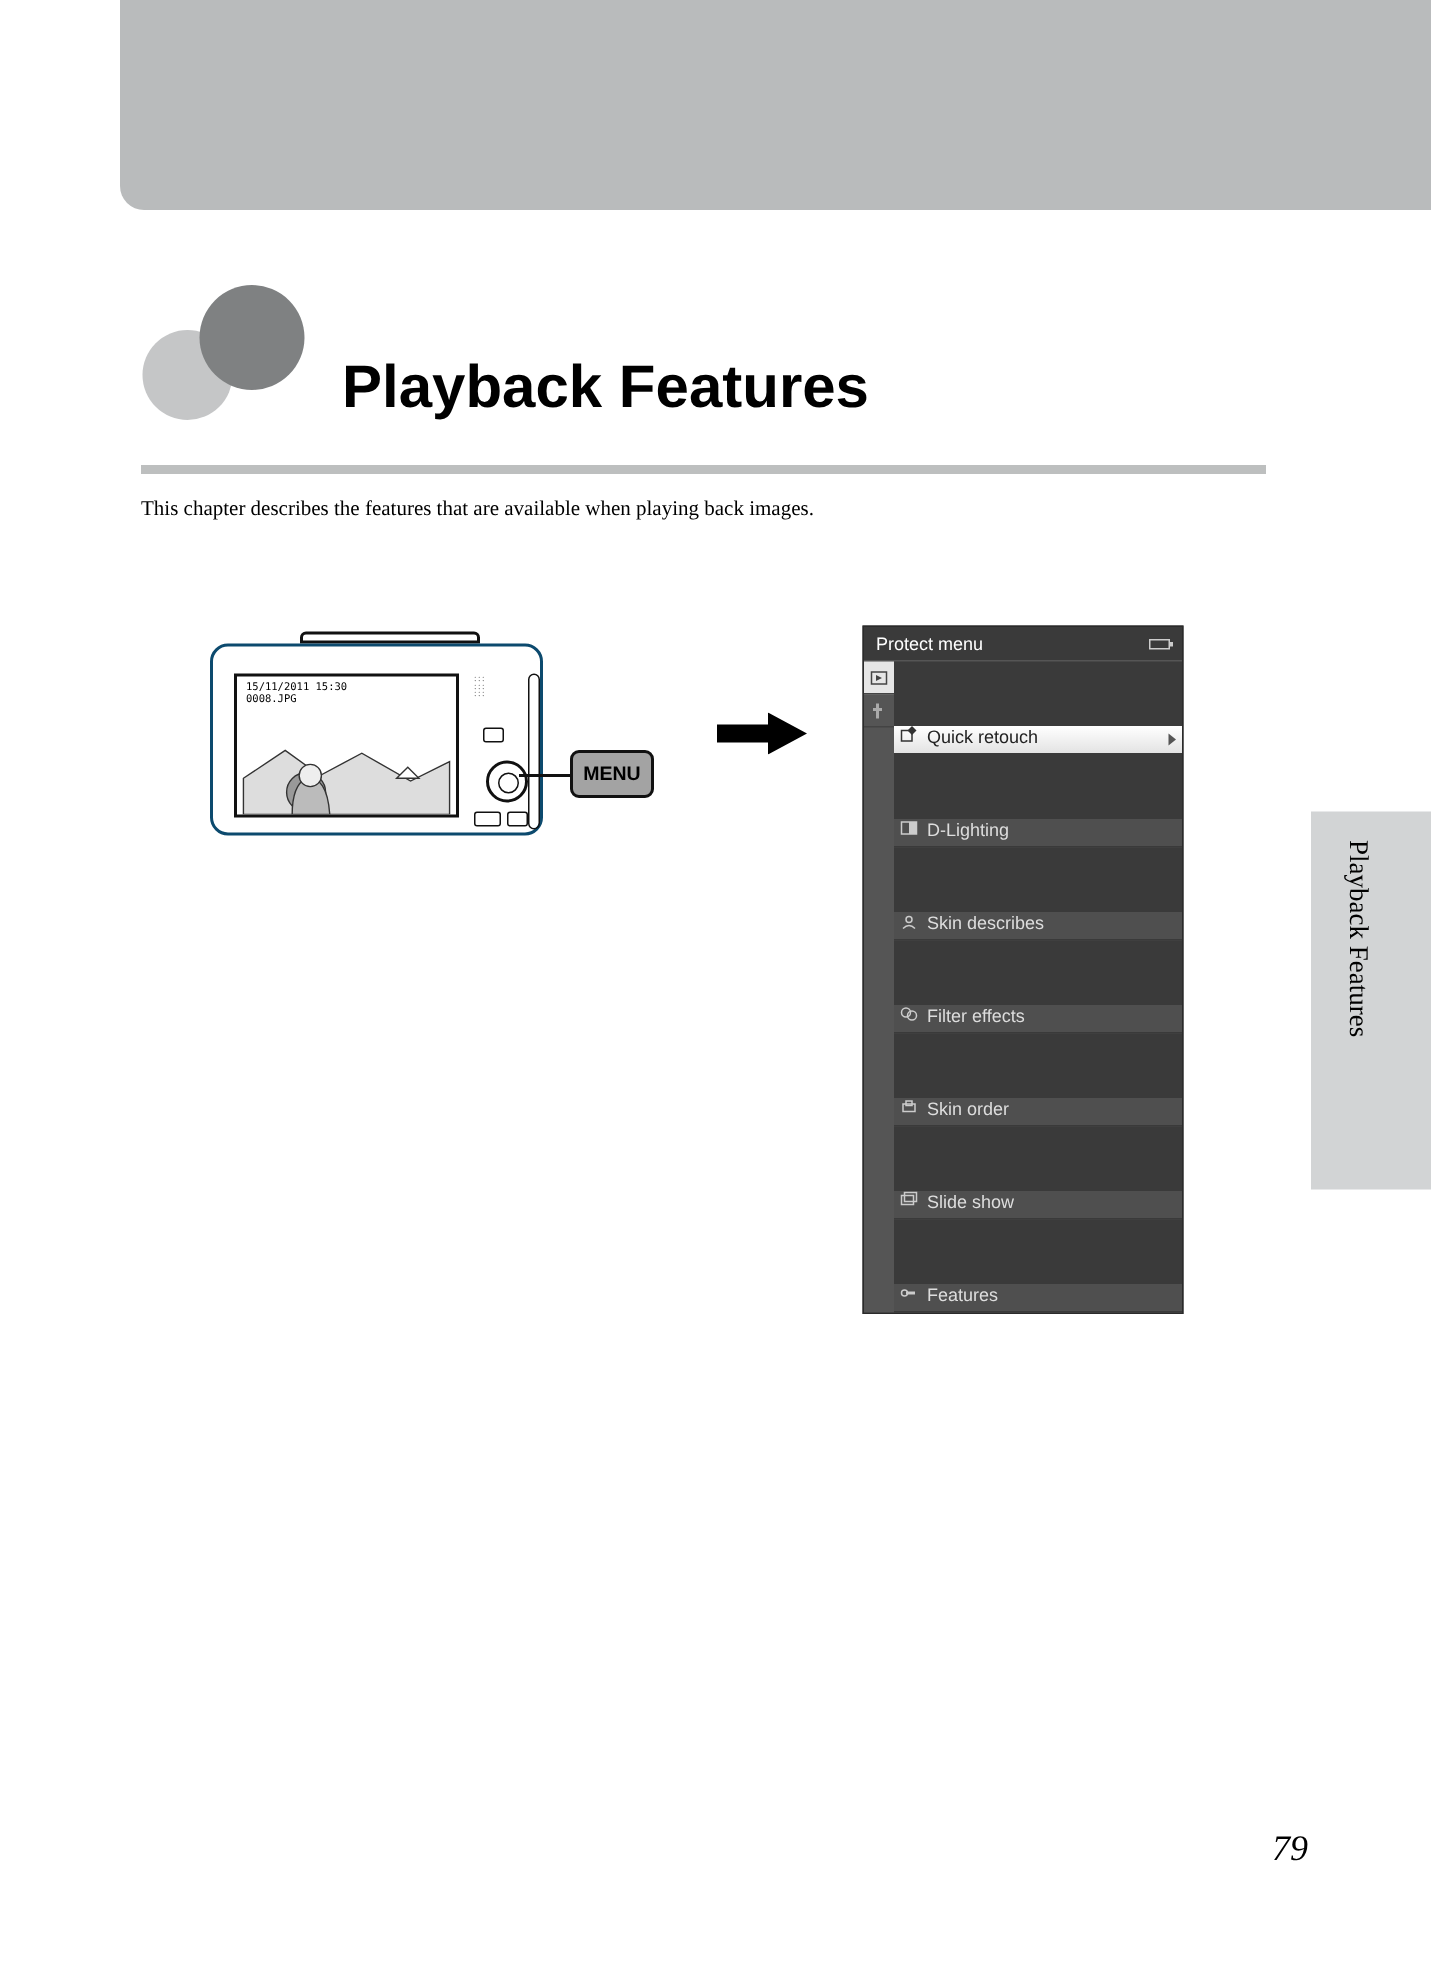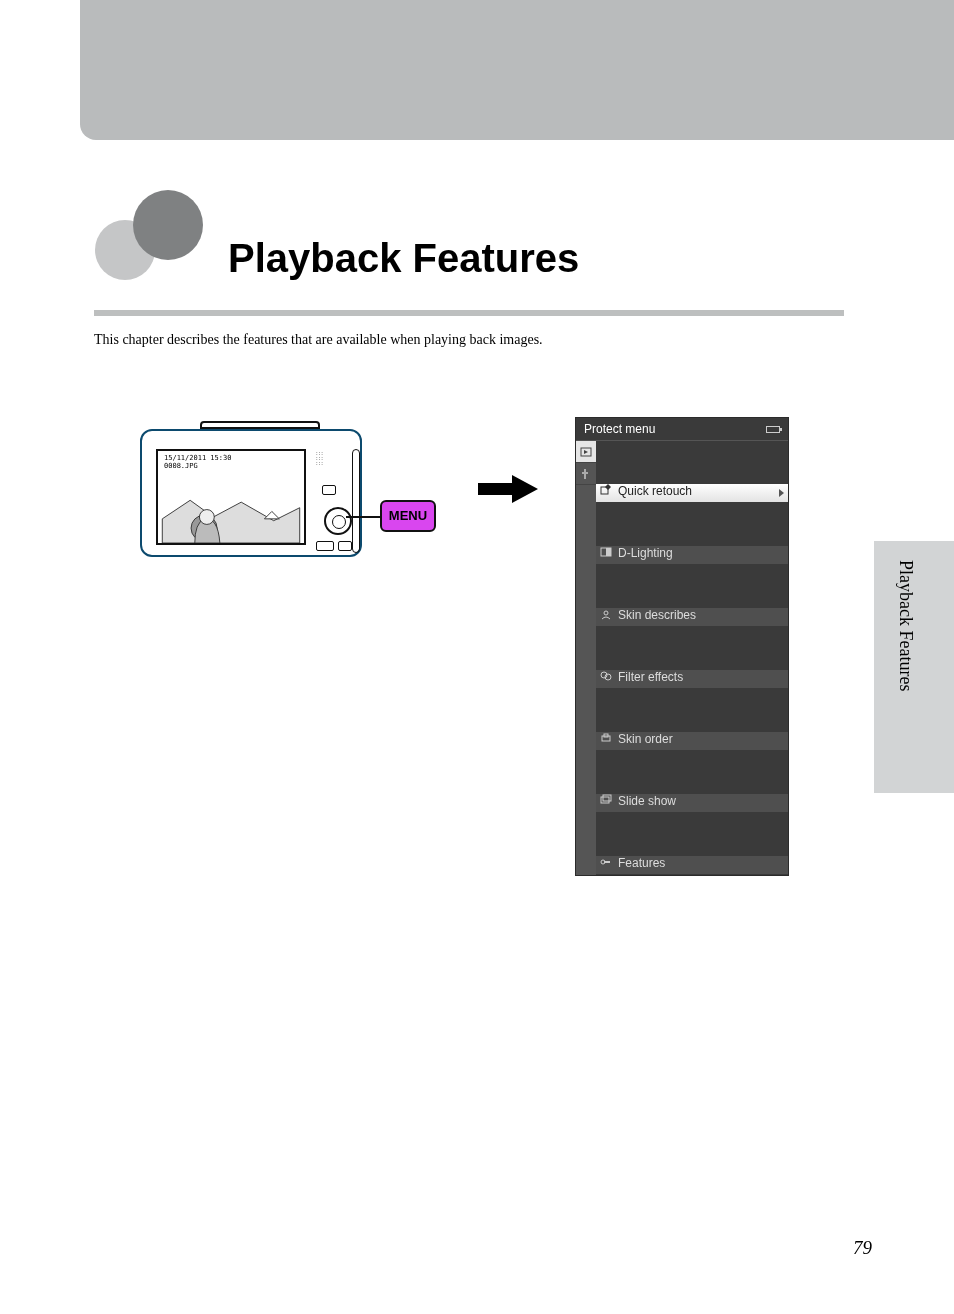--- a/index.html
+++ b/index.html
@@ -131,21 +131,21 @@
     position: absolute; top: -2px; right: -2px;
     width: 8px; height: 104px;
     border: 1.5px solid #111;
     border-radius: 4px;
   }
   .menu-callout {
     position: absolute; top: 500px; left: 380px;
     width: 56px; height: 32px;
     border: 2px solid #111;
     border-radius: 6px;
-    background: #d946ef;
+    background: #a3a3a3;
     text-align: center;
     line-height: 28px;
     font-family: Arial, sans-serif;
     font-weight: 700;
     font-size: 13px;
   }
   .menu-line {
     position: absolute; top: 516px; left: 346px;
     width: 36px; height: 2px;
     background: #111;
@@ -236,23 +236,23 @@
   .side-tab-text {
     position: absolute;
     top: 560px; right: 38px;
     writing-mode: vertical-rl;
     font-size: 18px;
     font-family: Georgia, serif;
     color: #000;
   }
   .page-number {
     position: absolute;
-    bottom: 55px; right: 82px;
+    bottom: 67px; right: 82px;
     font-style: italic;
-    font-size: 19px;
+    font-size: 24px;
     font-family: Georgia, serif;
   }
 </style>
 </head>
 <body>
 
 <div class="header-block"></div>
 <div class="header-block-right"></div>
 
 <div class="chapter-icon">

